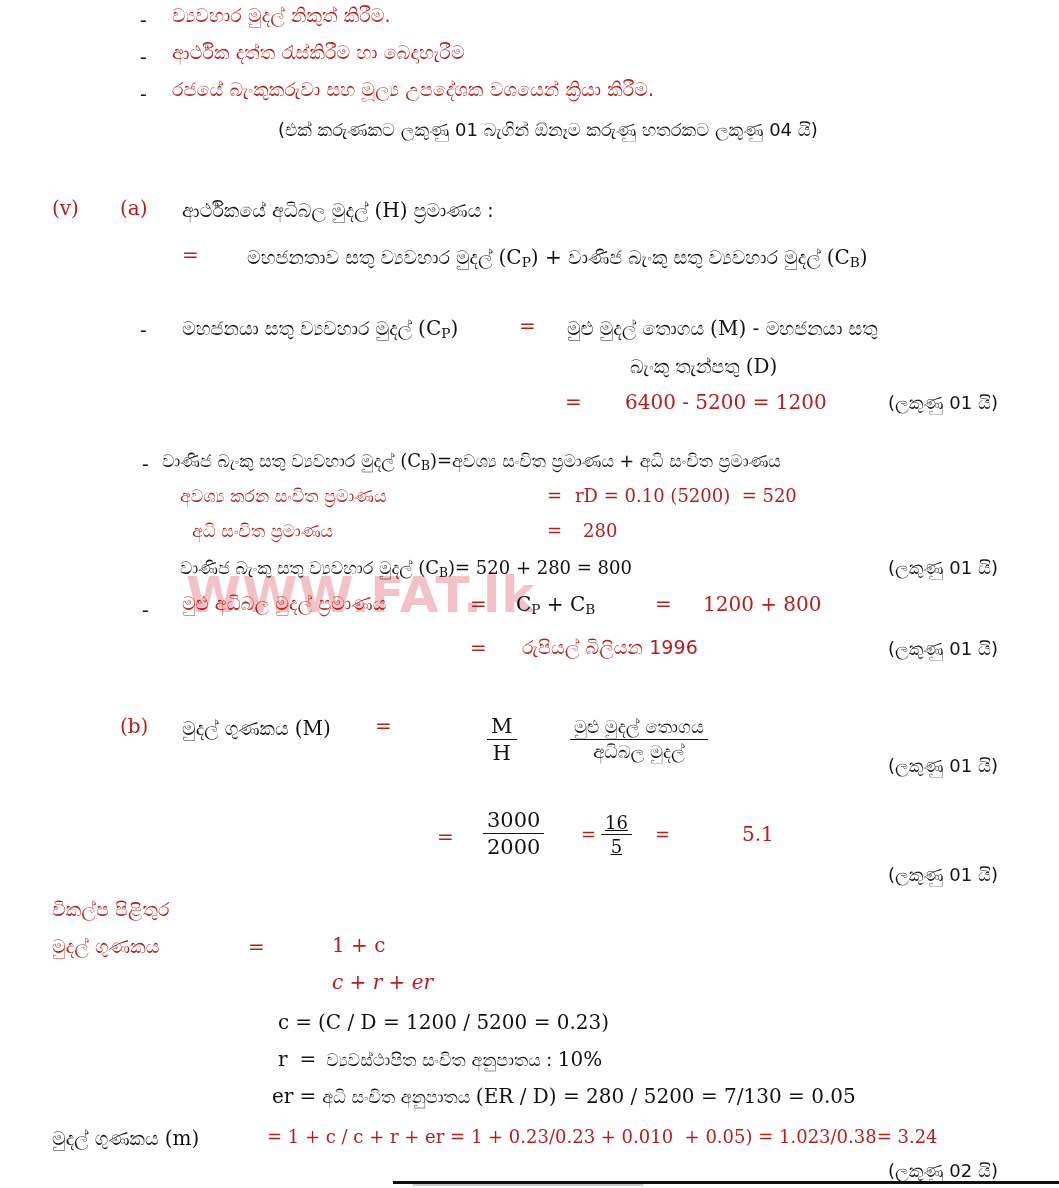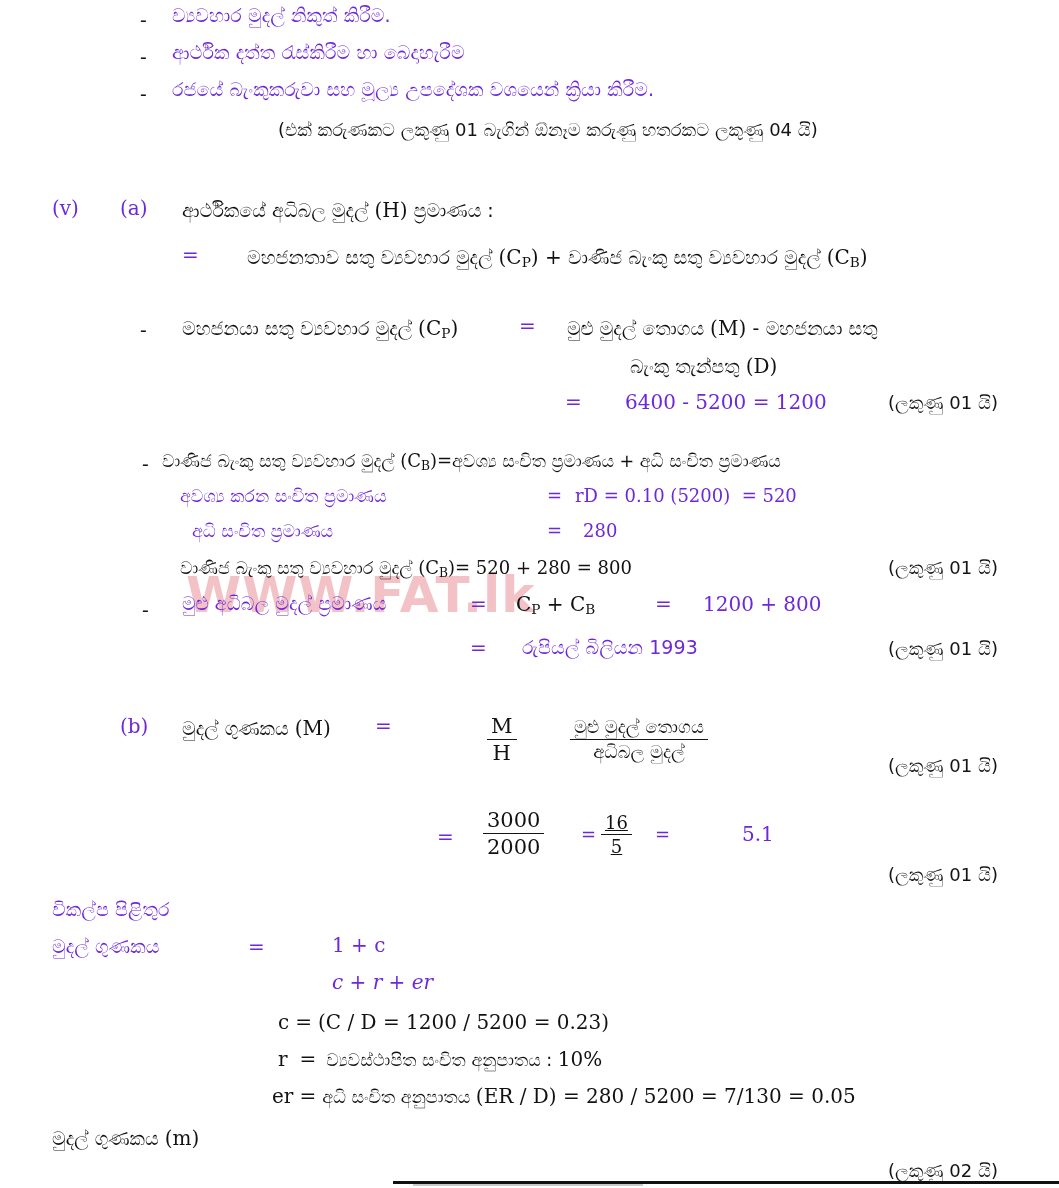--- a/index.html
+++ b/index.html
@@ -19,21 +19,21 @@
     margin: 0 auto;
     background: #ffffff;
     overflow: hidden;
   }
 
   
   .t {
     position: absolute;
     white-space: pre;
     line-height: 1.05;
-    color: #6d28d9;
+    color: #b91c1c;
     font-family: "DejaVu Sans", "Liberation Sans", sans-serif;
   }
   .sin {
     font-family: "DejaVu Sans", "Liberation Sans", sans-serif;
     font-size: 19px;
     letter-spacing: 0.1px;
   }
   .sin-sm {
     font-family: "DejaVu Sans", "Liberation Sans", sans-serif;
     font-size: 17.5px;
@@ -247,21 +247,21 @@
   <div class="t ser" style="left:470px; top:594px;">=</div>
   <div class="row" style="left:516px; top:592px;">
     <span class="rm"><span>C</span><sub>P</sub></span>
     <span class="rm"> + </span>
     <span class="rm"><span>C</span><sub>B</sub></span>
   </div>
   <div class="t ser" style="left:655px; top:594px;">=</div>
   <div class="t ser" style="left:703px; top:594px;">1200 + 800</div>
 
   <div class="t ser" style="left:470px; top:638px;">=</div>
-  <div class="t sin" style="left:522px; top:638px;">රුපියල් බිලියන 1993</div>
+  <div class="t sin" style="left:522px; top:638px;">රුපියල් බිලියන 1996</div>
   <div class="marks" style="left:888px; top:638px;">(ලකුණු 01 යි)</div>
 
   <div class="t ser" style="left:120px; top:716px;">(b)</div>
   <div class="row" style="left:182px; top:716px;">
     <span class="sn">මුදල් ගුණකය </span>
     <span class="rm">(M)</span>
   </div>
   <div class="t ser" style="left:375px; top:716px;">=</div>
 
   <div class="frac roman" style="left:487px; top:714px;">
@@ -313,18 +313,19 @@
     <span class="rm">er</span>
     <span class="rm" style="padding:0 6px;">=</span>
     <span class="sn-s">අධි සංචිත අනුපාතය </span>
     <span class="rm">(ER / D) = 280 / 5200 = 7/130 = 0.05</span>
   </div>
 
   <div class="row" style="left:52px; top:1126px;">
     <span class="sn">මුදල් ගුණකය </span>
     <span class="rm">(m)</span>
   </div>
+  <div class="t ser-sm" style="left:267px; top:1128px;">= 1 + c / c + r + er = 1 + 0.23/0.23 + 0.010  + 0.05) = 1.023/0.38= 3.24</div>
   <div class="marks" style="left:888px; top:1160px;">(ලකුණු 02 යි)</div>
 
   <div id="bottom-rule"></div>
   <div id="bottom-rule-faint"></div>
 
 </div>
 
 </body></html>

